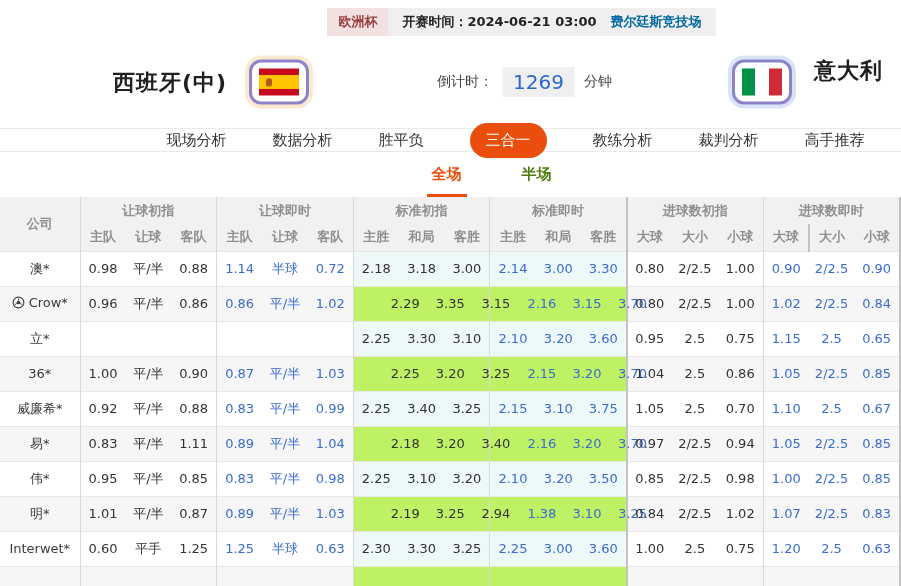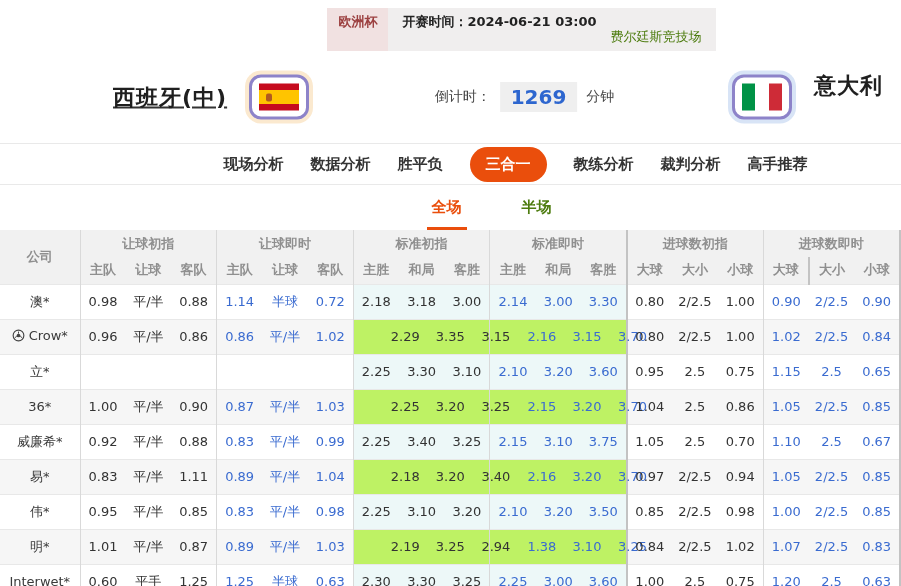--- a/index.html
+++ b/index.html
@@ -4,40 +4,40 @@
 <style>
   * { margin:0; padding:0; box-sizing:border-box; }
   html,body { width:901px; height:586px; overflow:hidden; }
   body { background:#fff; font-family:"DejaVu Sans","Liberation Sans",sans-serif; color:#333; }
 
   
   .top-bar { display:flex; justify-content:center; padding-top:8px; }
   .top-bar-inner { display:flex; align-items:stretch; background:#f0eeee; font-size:13px; margin-left:142px; }
   .league-badge { background:#f1e1e1; color:#9c4040; padding:5px 11px; font-weight:bold; }
   .kickoff { font-weight:bold; padding:5px 8px 5px 14px; color:#222; }
-  .venue { padding:20px 14px 5px 6px; color:#4d7c0f; }
+  .venue { padding:5px 14px 5px 6px; color:#0369a1;font-weight:bold; }
 
   
   .match { position:relative; height:92px; }
-  .team-home { position:absolute; left:113px; top:50%; transform:translateY(-50%); display:flex; align-items:center; gap:18px;text-decoration:underline; }
+  .team-home { position:absolute; left:113px; top:50%; transform:translateY(-50%); display:flex; align-items:center; gap:18px; }
   .team-away { position:absolute; right:18px; top:50%; transform:translateY(-50%); display:flex; align-items:flex-start; gap:18px; }
   .team-name { font-size:22px; font-weight:bold; color:#1f1f1f; letter-spacing:1px; }
   .flag-wrap { border-radius:16px; padding:4px; }
   .flag-wrap.home { background:#fbe9cf; }
   .flag-wrap.away { background:#d8e4f6; }
   .flag-box { background:#fff; border:3px solid #8d83c9; border-radius:12px; padding:6px 7px; display:flex; }
   .flag { width:40px; height:27px; position:relative; }
   .flag-spain { background:linear-gradient(to bottom,#c60b1e 0 25%,#ffc400 25% 75%,#c60b1e 75% 100%); }
   .flag-spain .emblem { position:absolute; left:7px; top:10px; width:6px; height:8px; background:#b05a20; border-radius:2px; }
   .flag-italy { background:linear-gradient(to right,#009246 0 33.4%,#ffffff 33.4% 66.7%,#ce2b37 66.7% 100%); }
   .countdown { position:absolute; left:50%; top:50%; transform:translate(-50%,-50%); margin-left:74px; display:flex; align-items:center; gap:9px; font-size:14px; color:#444; white-space:nowrap; }
-  .countdown-value { background:#efefef; color:#2d66cf; font-weight:bold; font-size:20px; padding:3px 11px; }
-
-  
-  .nav { height:42px; border-top:1px solid #e9e9e9; border-bottom:1px solid #e9e9e9; display:flex; align-items:center; justify-content:center; gap:27px; padding-left:130px; font-size:15px; font-weight:bold; color:#333; }
+  .countdown-value { background:#efefef; color:#2d66cf; font-weight:normal; font-size:20px; padding:3px 11px; }
+
+  
+  .nav { height:24px; border-top:1px solid #e9e9e9; border-bottom:1px solid #e9e9e9; display:flex; align-items:center; justify-content:center; gap:46px; padding-left:130px; font-size:15px; font-weight:normal; color:#333; }
   .nav-item { cursor:pointer; white-space:nowrap; }
   .nav-item.active { background:#ea4e0c; color:#fff; padding:8px 16px; border-radius:18px; }
 
   
   .tabs { height:45px; display:flex; justify-content:center; align-items:flex-end; gap:50px; padding-left:82px; font-size:15px; font-weight:bold; }
   .tab { padding:0 5px 10px; border-bottom:3px solid transparent; cursor:pointer; color:#4d7c0f; }
   .tab.active { color:#ea4e0c; border-bottom-color:#ea4e0c; }
 
   
   table { width:901px; border-collapse:collapse; table-layout:fixed; font-size:13px; }

